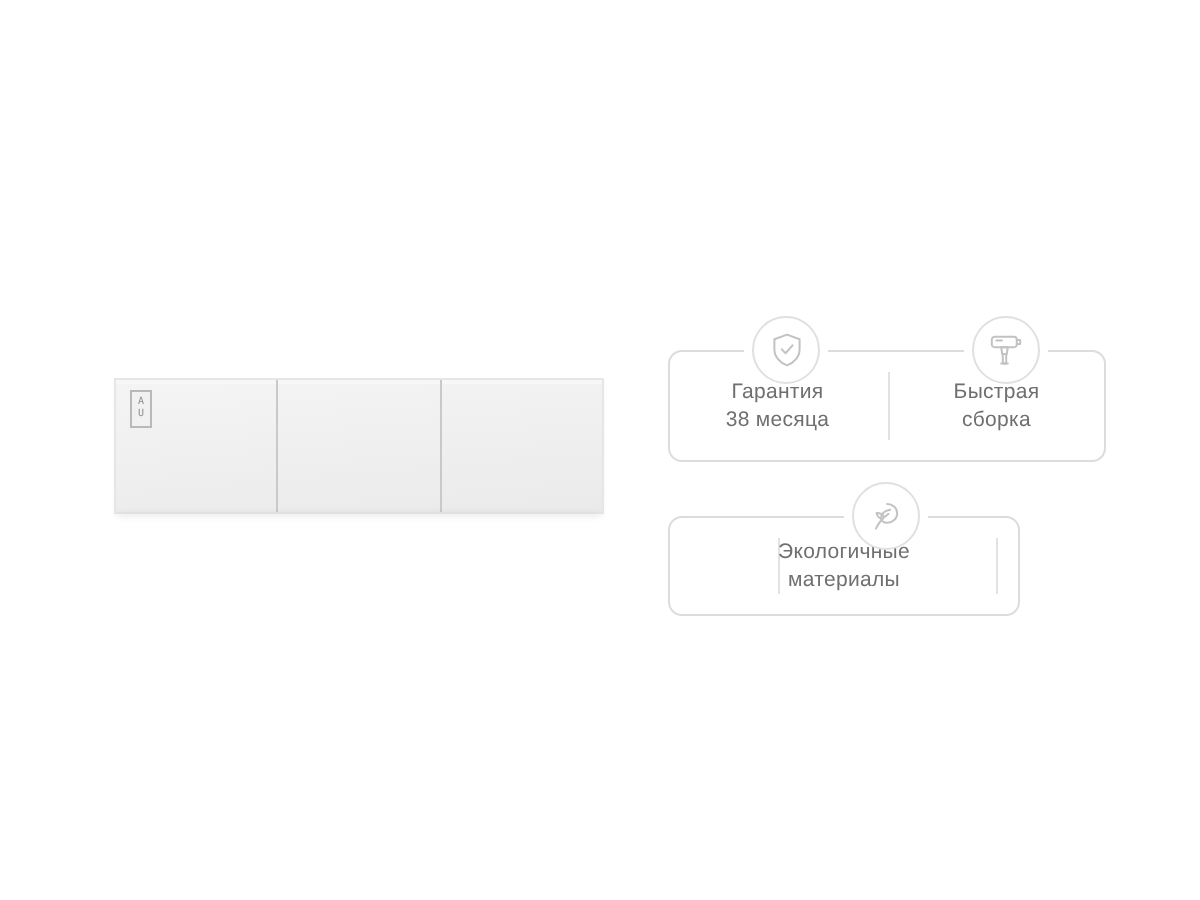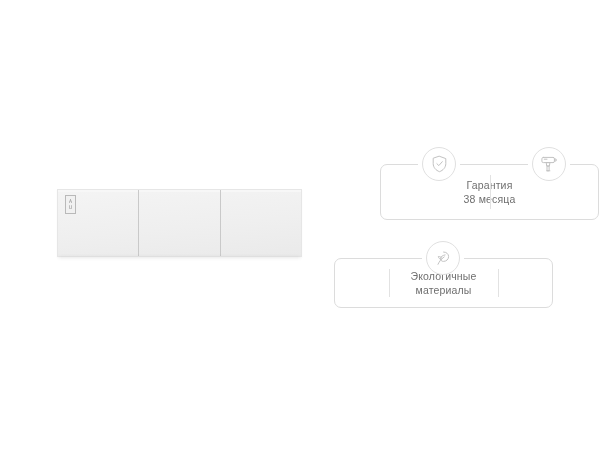--- a/index.html
+++ b/index.html
@@ -140,30 +140,29 @@
     box-sizing: border-box;
     display: flex;
     align-items: center;
     justify-content: center;
   }
   .fb-icon svg { display: block; }
 
   
   #box-warranty-assembly {
     left: 334px;
-    top: 164px;
+    top: 175px;
     width: 219px;
     height: 56px;
-    margin-left: 46px;
   }
   
   #box-eco {
     left: 334px;
     top: 258px;
-    width: 219px;
+    width: 176px;
     height: 50px;
   }
 </style>
 </head>
 <body>
 
 <div id="product">
   <div class="cab-body">
     <div class="cab-top-edge"></div>
     <div class="cab-panel-line p1"></div>
@@ -182,20 +181,24 @@
 
   <div class="fb-notch" style="left:38px; width:42px;"></div>
   <div class="fb-notch" style="left:148px; width:42px;"></div>
 
   <div class="fb-cells">
     <div class="fb-cell">
       <div class="fb-label">Гарантия</div>
       <div class="fb-label">38 месяца</div>
     </div>
     <div class="fb-divider" style="left:110px;"></div>
+    <div class="fb-cell">
+      <div class="fb-label">Быстрая</div>
+      <div class="fb-label">сборка</div>
+    </div>
   </div>
 
   <div class="fb-icon" style="left:42px; top:-17px;">
     <svg width="17" height="18" viewBox="0 0 17 18" fill="none" stroke="#c2c2c2" stroke-width="1" stroke-linecap="round" stroke-linejoin="round">
       <path d="M8.5 1.3 L14.8 3.6 V8.6 C14.8 12.4 12.1 15.4 8.5 16.7 C4.9 15.4 2.2 12.4 2.2 8.6 V3.6 Z"></path>
       <path d="M5.9 8.7 L7.8 10.6 L11.3 6.7"></path>
     </svg>
   </div>
 
   <div class="fb-icon" style="left:152px; top:-17px;">

